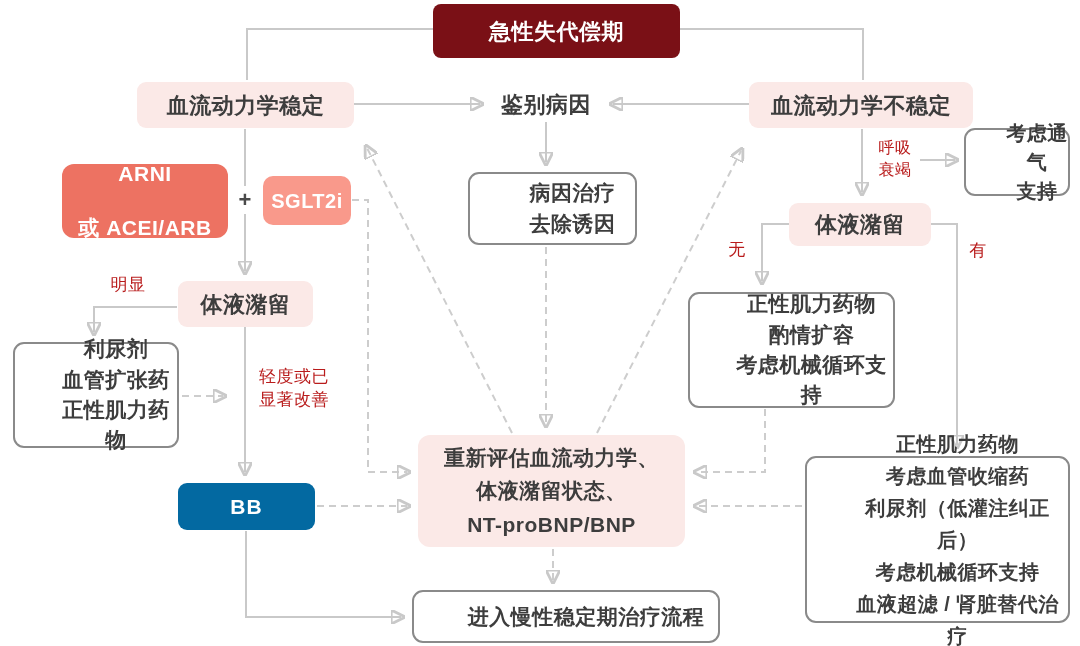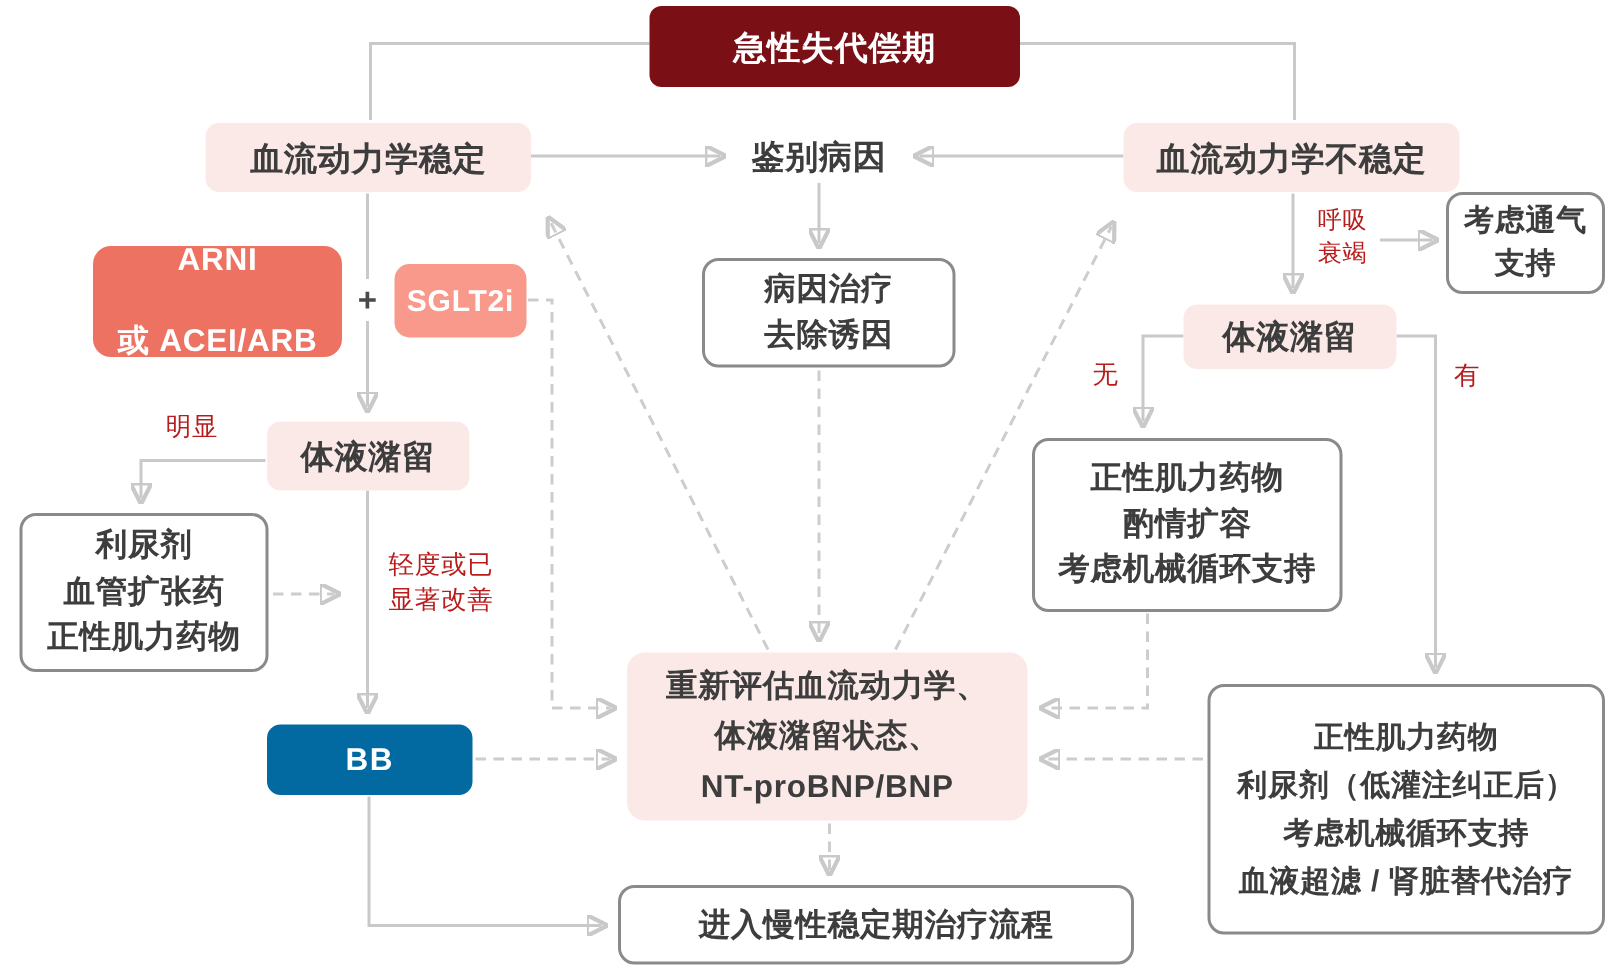--- a/index.html
+++ b/index.html
@@ -14,21 +14,21 @@
   .node{
     position:absolute;display:flex;flex-direction:column;align-items:center;justify-content:center;
     text-align:center;box-sizing:border-box;border-radius:9px;
     font-size:22px;font-weight:700;line-height:1.5;letter-spacing:.5px;color:#3d3d3d;
   }
   .dark{background:#7a1016;color:#ffffff;font-weight:700;border-radius:8px;}
   .pink{background:#fbe9e7;}
   .salmon{background:#ed7262;color:#ffffff;font-weight:700;font-size:21px;line-height:1.55;border-radius:12px;}
   .salmon2{background:#f9998b;color:#ffffff;font-weight:700;font-size:20px;border-radius:10px;}
   .orange{background:#0369a1;color:#ffffff;font-weight:700;font-size:21px;letter-spacing:1px;}
-  .outline{background:#ffffff;border:2px solid #8a8a8a;border-radius:11px;font-size:21px;}
+  .outline{background:#ffffff;border:2px solid #8a8a8a;border-radius:11px;font-size:21px;padding-left:40px;}
   .plain{background:transparent;}
   .lbl{
     position:absolute;font-size:17px;font-weight:400;color:#b91c1c;
     text-align:center;line-height:1.35;letter-spacing:.5px;
   }
   .plus{
     position:absolute;left:234px;top:186px;width:22px;height:28px;background:#ffffff;
     display:flex;align-items:center;justify-content:center;
     font-size:22px;font-weight:700;color:#4a4a4a;
   }
@@ -103,37 +103,38 @@
     <div>病因治疗</div>
     <div>去除诱因</div>
   </div>
 
   <div class="node pink" style="left:418px;top:435px;width:267px;height:112px;font-size:21px;line-height:1.58;border-radius:12px;">
     <div>重新评估血流动力学、</div>
     <div>体液潴留状态、</div>
     <div>NT-proBNP/BNP</div>
   </div>
 
-  <div class="node outline" style="left:412px;top:590px;width:344px;height:53px;">进入慢性稳定期治疗流程</div>
+  <div class="node outline" style="left:412px;top:590px;width:308px;height:53px;">进入慢性稳定期治疗流程</div>
 
   <div class="node outline lh-tight" style="left:964px;top:128px;width:106px;height:68px;font-size:20px;">
     <div>考虑通气</div>
     <div>支持</div>
   </div>
 
   <div class="node pink" style="left:789px;top:203px;width:142px;height:43px;">体液潴留</div>
 
   <div class="node outline lh-tight" style="left:688px;top:292px;width:207px;height:116px;">
     <div>正性肌力药物</div>
     <div>酌情扩容</div>
     <div>考虑机械循环支持</div>
   </div>
 
   <div class="node outline ino-yes" style="left:805px;top:456px;width:265px;height:167px;">
     <div>正性肌力药物</div>
+    <div>考虑血管收缩药</div>
     <div>利尿剂（低灌注纠正后）</div>
     <div>考虑机械循环支持</div>
     <div>血液超滤 / 肾脏替代治疗</div>
   </div>
 
   <div class="lbl" style="left:102px;top:274px;width:52px;">明显</div>
 
   <div class="lbl" style="left:250px;top:366px;width:88px;text-align:center;">
     <div>轻度或已</div>
     <div>显著改善</div>

